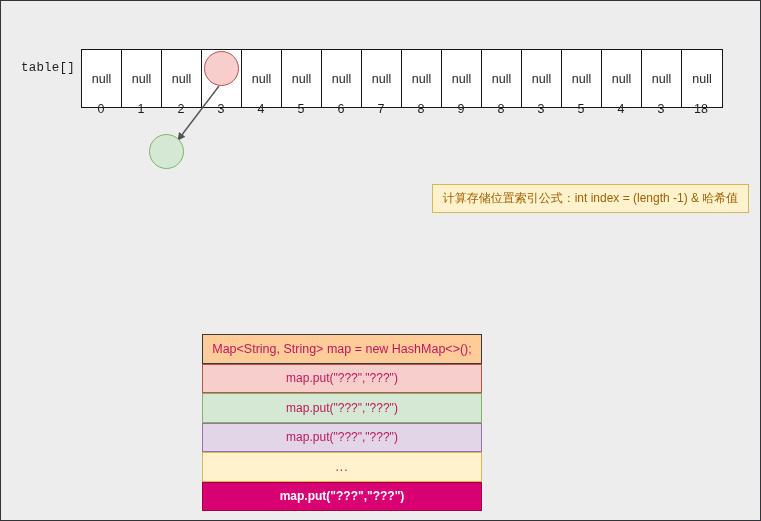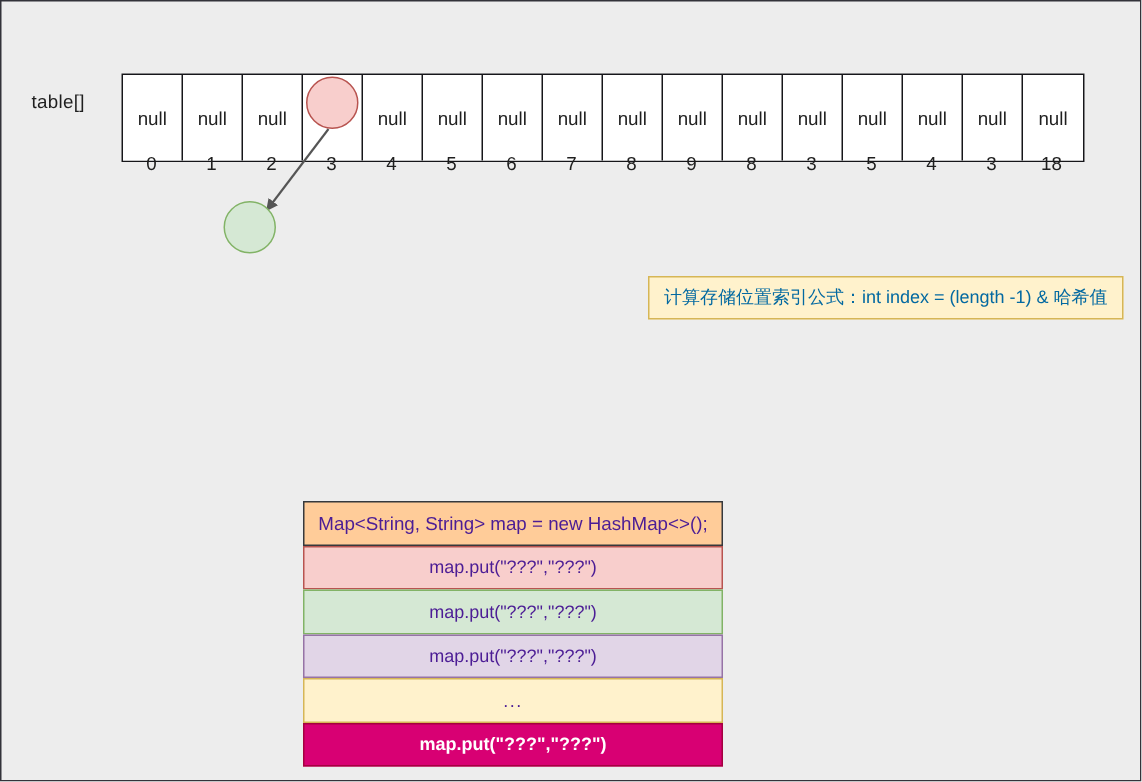--- a/index.html
+++ b/index.html
@@ -21,20 +21,21 @@
   }
 
   
   #table-label {
     position: absolute;
     left: 20px;
     top: 60px;
     font-size: 12.5px;
     color: #1f1f1f;
     letter-spacing: 0.2px;
+    font-family: Liberation Mono, monospace;
   }
   #array-row {
     position: absolute;
     left: 80px;
     top: 48px;
     display: flex;
     border: 1px solid #16161a;
     background: #ffffff;
     box-sizing: border-box;
   }
@@ -104,39 +105,39 @@
     top: 183px;
     width: 317px;
     height: 29px;
     box-sizing: border-box;
     background: #fff2cc;
     border: 1px solid #d6b656;
     display: flex;
     align-items: center;
     justify-content: center;
     font-size: 12px;
-    color: #0369a1;
+    color: #a16207;
     white-space: nowrap;
   }
 
   
   #code-block {
     position: absolute;
     left: 201px;
     top: 333px;
     width: 280px;
   }
   .code-row {
     box-sizing: border-box;
     height: 29.5px;
     display: flex;
     align-items: center;
     justify-content: center;
     font-size: 12px;
-    color: #4c1d95;
+    color: #be185d;
     white-space: nowrap;
   }
   .code-row.decl   { background: #ffcc99; border: 1px solid #36393d; font-size: 12.5px; }
   .code-row.put-a  { background: #f8cecc; border: 1px solid #b85450; }
   .code-row.put-b  { background: #d5e8d4; border: 1px solid #82b366; }
   .code-row.put-c  { background: #e1d5e7; border: 1px solid #9673a6; }
   .code-row.ellipsis { background: #fff2cc; border: 1px solid #d6b656; letter-spacing: 1px; }
   .code-row.put-hot { background: #d80073; border: 1px solid #a50040; color: #ffffff; font-weight: bold; }
 </style>
 </head>

